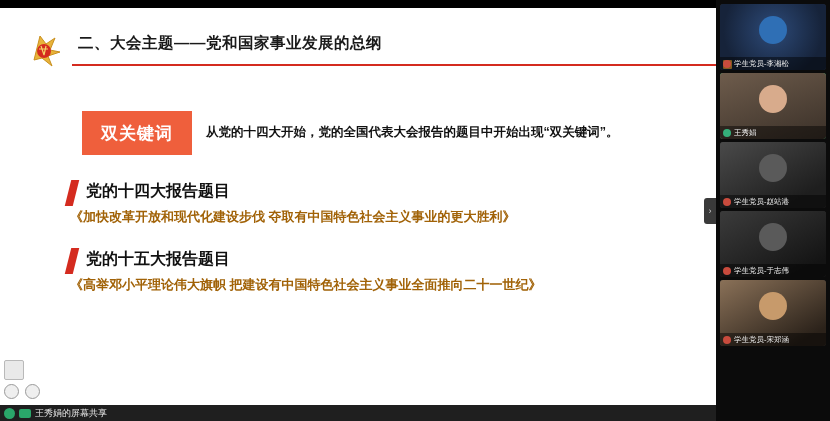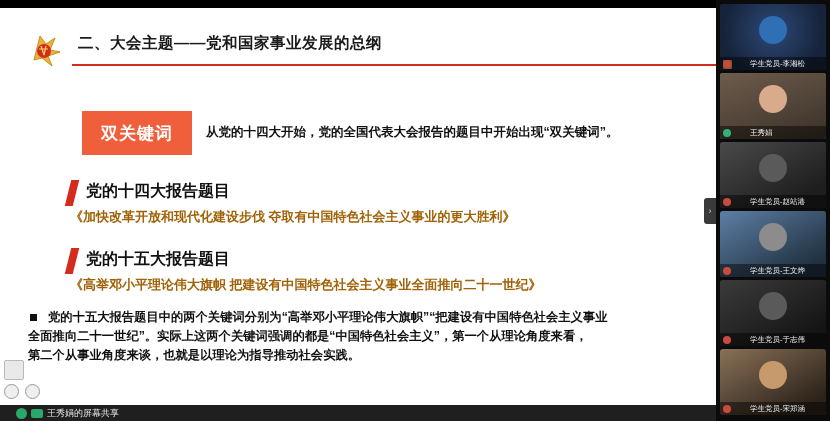--- a/index.html
+++ b/index.html
@@ -203,21 +203,21 @@
   .share-status {
     position: absolute;
     left: 0;
     bottom: 0;
     width: 716px;
     height: 16px;
     background: #1f1f1f;
     display: flex;
     align-items: center;
     gap: 4px;
-    padding-left: 16px;
+    padding-left: 4px;
     box-sizing: border-box;
   }
   .share-status .mic {
     width: 11px;
     height: 11px;
     border-radius: 50%;
     background: #2aa76a;
     flex: none;
   }
   .share-status .cam {
@@ -307,21 +307,20 @@
     background: #35b07a;
     flex: none;
   }
   .tile .mic-ico.muted { background: #c94b3d; }
   .tile .tile-name {
     color: #f0f0f0;
     font-size: 7.5px;
     white-space: nowrap;
     overflow: hidden;
     text-overflow: ellipsis;
-    margin-left: 16px;
   }
   .tile .flag {
     position: absolute;
     left: 3px;
     bottom: 1px;
     width: 9px;
     height: 9px;
     background: #e8a43a;
     border-radius: 1px;
   }
@@ -369,26 +368,20 @@
         <div class="rb-sub">《加快改革开放和现代化建设步伐 夺取有中国特色社会主义事业的更大胜利》</div>
       </div>
 
       <div class="report-block rb2">
         <div class="red-slash"></div>
         <div class="rb-title">党的十五大报告题目</div>
         <div class="rb-sub">《高举邓小平理论伟大旗帜 把建设有中国特色社会主义事业全面推向二十一世纪》</div>
       </div>
 
       <div class="bullets">
-        <div class="bullet-item">
-          <span class="bullet-mark"></span>
-          <div class="bullet-line">党的十五大报告题目中的两个关键词分别为“高举邓小平理论伟大旗帜”“把建设有中国特色社会主义事业</div>
-          <div class="bullet-line indent">全面推向二十一世纪”。实际上这两个关键词强调的都是“中国特色社会主义”，第一个从理论角度来看，</div>
-          <div class="bullet-line indent">第二个从事业角度来谈，也就是以理论为指导推动社会实践。</div>
-        </div>
       </div>
 
       <div class="share-tool t1"></div>
       <div class="dot-row">
         <span class="circ"></span>
         <span class="circ"></span>
       </div>
     </div>
 
     <div class="share-status">
@@ -423,28 +416,20 @@
 
     <div class="tile">
       <div class="bg bg-dark"></div>
       <div class="avatar av-dark"></div>
       <div class="name-bar">
         <span class="mic-ico muted"></span>
         <span class="tile-name">学生党员-赵站港</span>
       </div>
     </div>
 
-    <div class="tile">
-      <div class="bg bg-blue"></div>
-      <div class="avatar av-grey"></div>
-      <div class="name-bar">
-        <span class="mic-ico muted"></span>
-        <span class="tile-name">学生党员-王文烨</span>
-      </div>
-    </div>
 
     <div class="tile">
       <div class="bg bg-grey"></div>
       <div class="avatar av-dark"></div>
       <div class="name-bar">
         <span class="mic-ico muted"></span>
         <span class="tile-name">学生党员-于志伟</span>
       </div>
     </div>
 

